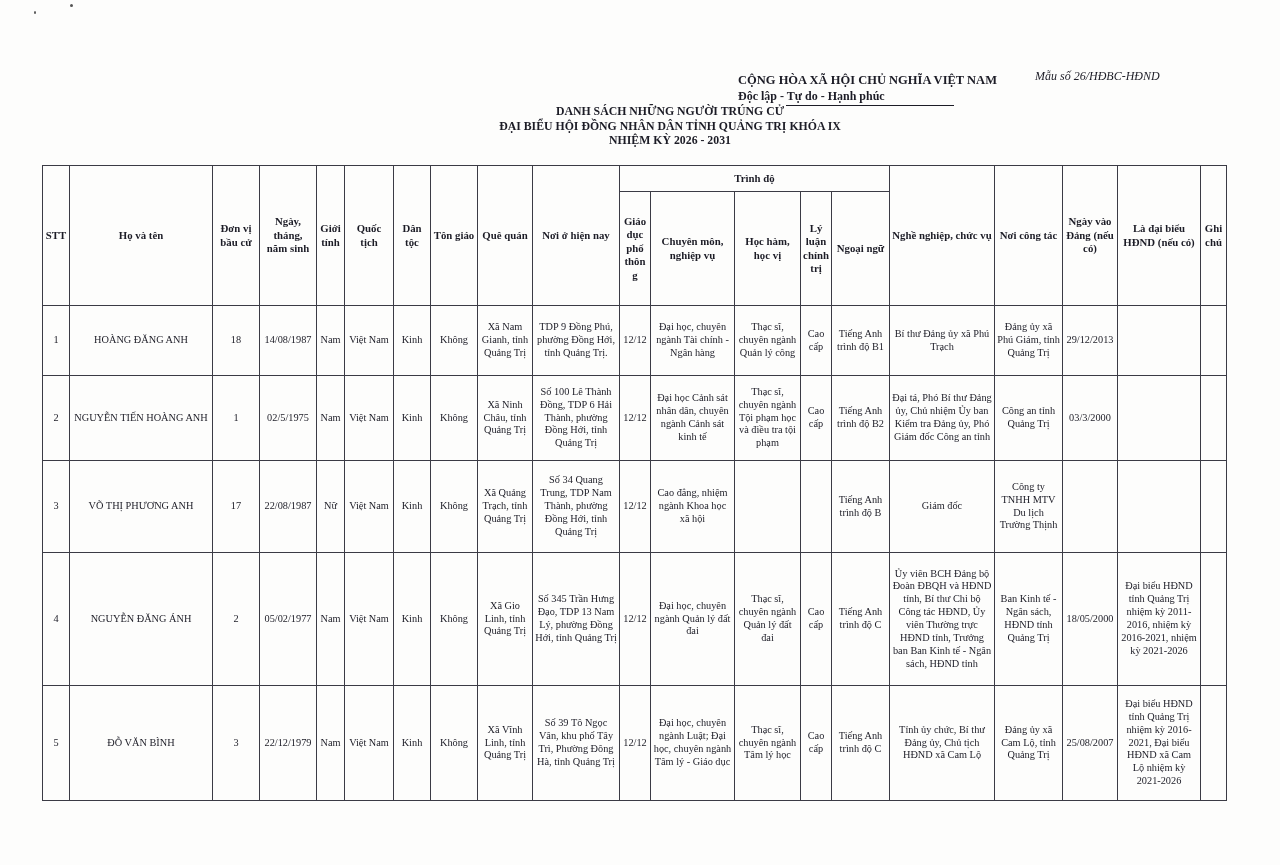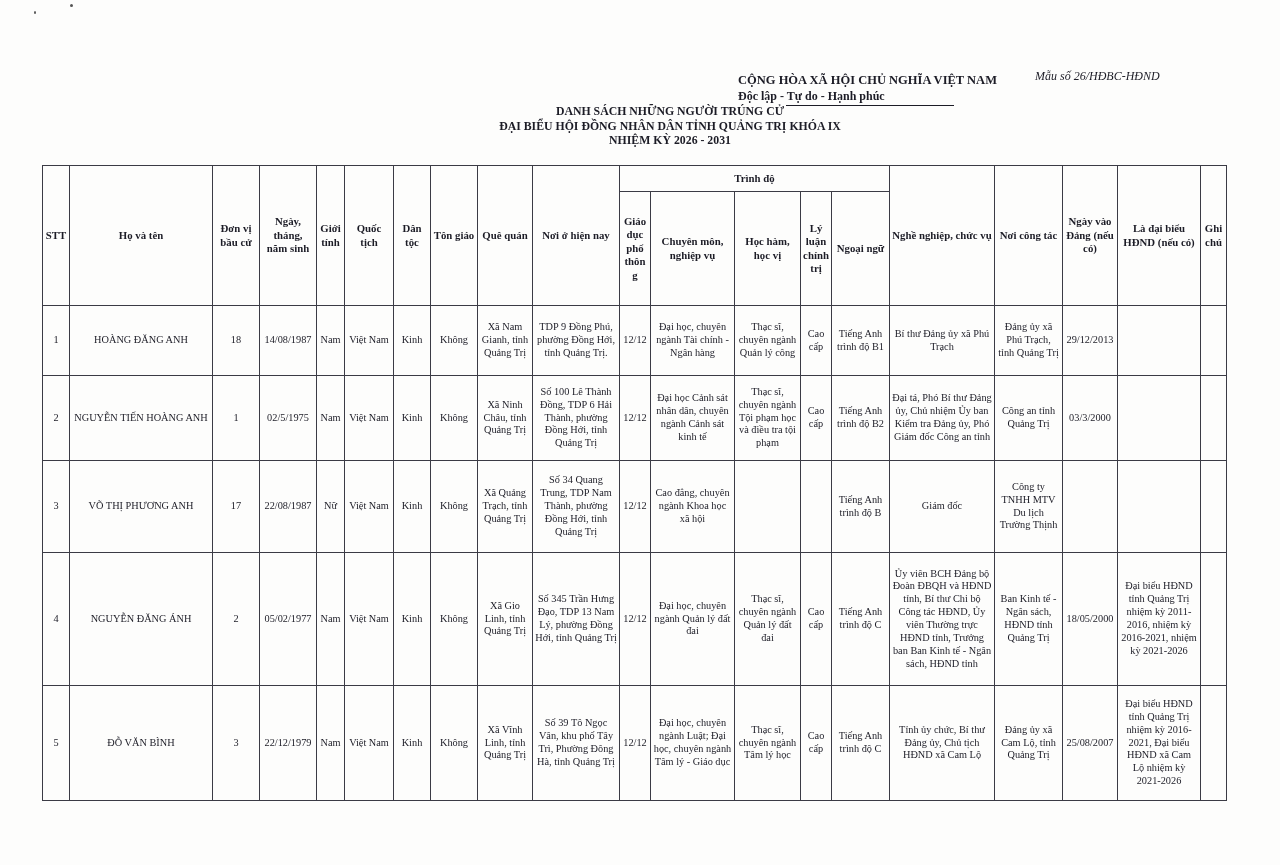--- a/index.html
+++ b/index.html
@@ -128,21 +128,21 @@
           <td>Kinh</td>
           <td>Không</td>
           <td>Xã Nam Gianh, tỉnh Quảng Trị</td>
           <td>TDP 9 Đồng Phú, phường Đồng Hới, tỉnh Quảng Trị.</td>
           <td>12/12</td>
           <td>Đại học, chuyên ngành Tài chính - Ngân hàng</td>
           <td>Thạc sĩ, chuyên ngành Quản lý công</td>
           <td>Cao cấp</td>
           <td>Tiếng Anh trình độ B1</td>
           <td>Bí thư Đảng ủy xã Phú Trạch</td>
-          <td>Đảng ủy xã Phú Trạch, tỉnh Quảng Trị</td>
+          <td>Đảng ủy xã Phú Giám, tỉnh Quảng Trị</td>
           <td>29/12/2013</td>
           <td></td>
           <td></td>
         </tr>
         <tr class="r1">
           <td>2</td>
           <td class="name-cell">NGUYỄN TIẾN HOÀNG ANH</td>
           <td>1</td>
           <td>02/5/1975</td>
           <td>Nam</td>
@@ -167,21 +167,21 @@
           <td class="name-cell">VÕ THỊ PHƯƠNG ANH</td>
           <td>17</td>
           <td>22/08/1987</td>
           <td>Nữ</td>
           <td>Việt Nam</td>
           <td>Kinh</td>
           <td>Không</td>
           <td>Xã Quảng Trạch, tỉnh Quảng Trị</td>
           <td>Số 34 Quang Trung, TDP Nam Thành, phường Đồng Hới, tỉnh Quảng Trị</td>
           <td>12/12</td>
-          <td>Cao đẳng, chuyên ngành Khoa học xã hội</td>
+          <td>Cao đẳng, nhiệm ngành Khoa học xã hội</td>
           <td></td>
           <td></td>
           <td>Tiếng Anh trình độ B</td>
           <td>Giám đốc</td>
           <td>Công ty TNHH MTV Du lịch Trường Thịnh</td>
           <td></td>
           <td></td>
           <td></td>
         </tr>
         <tr class="r3">

